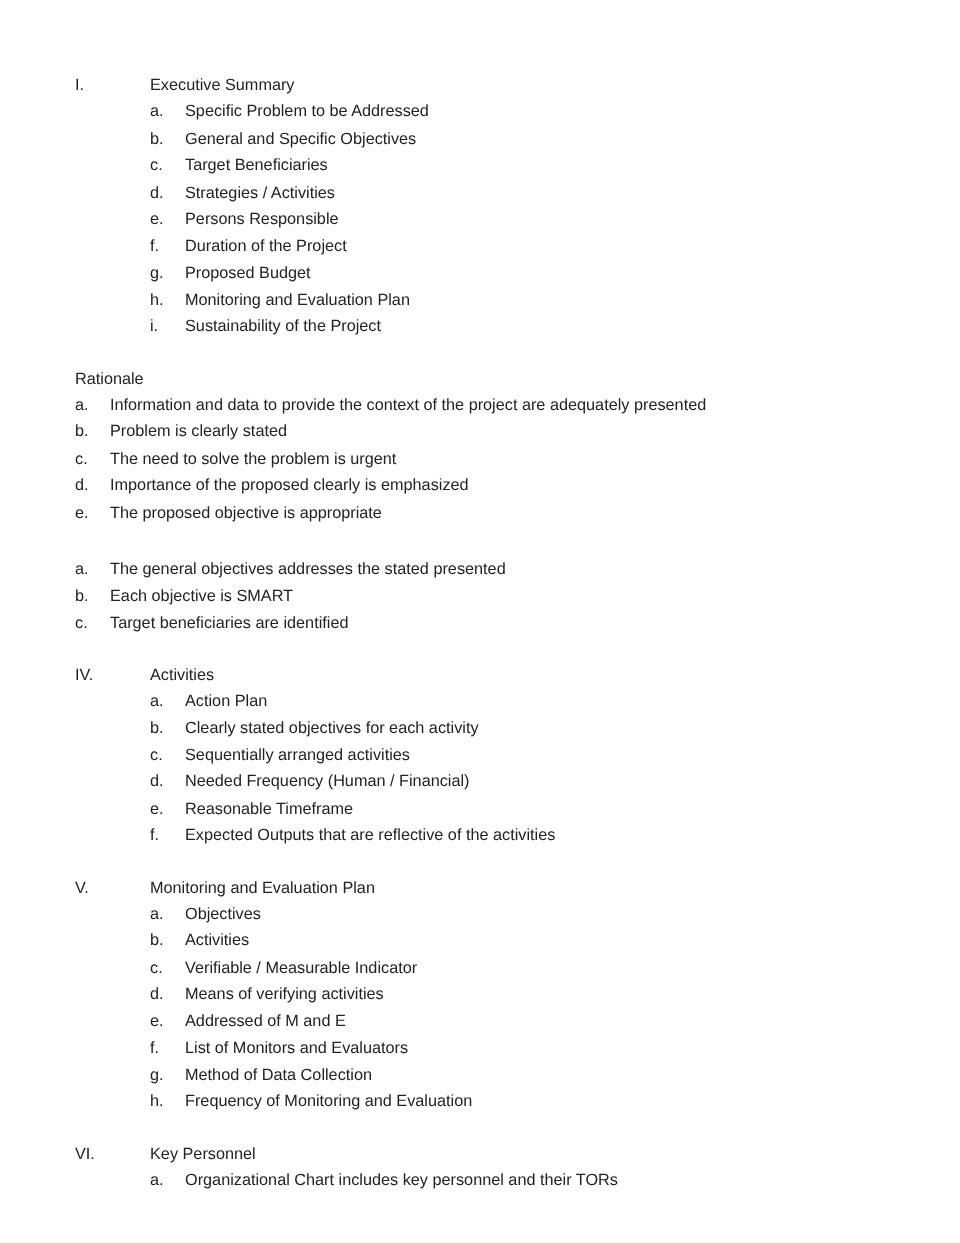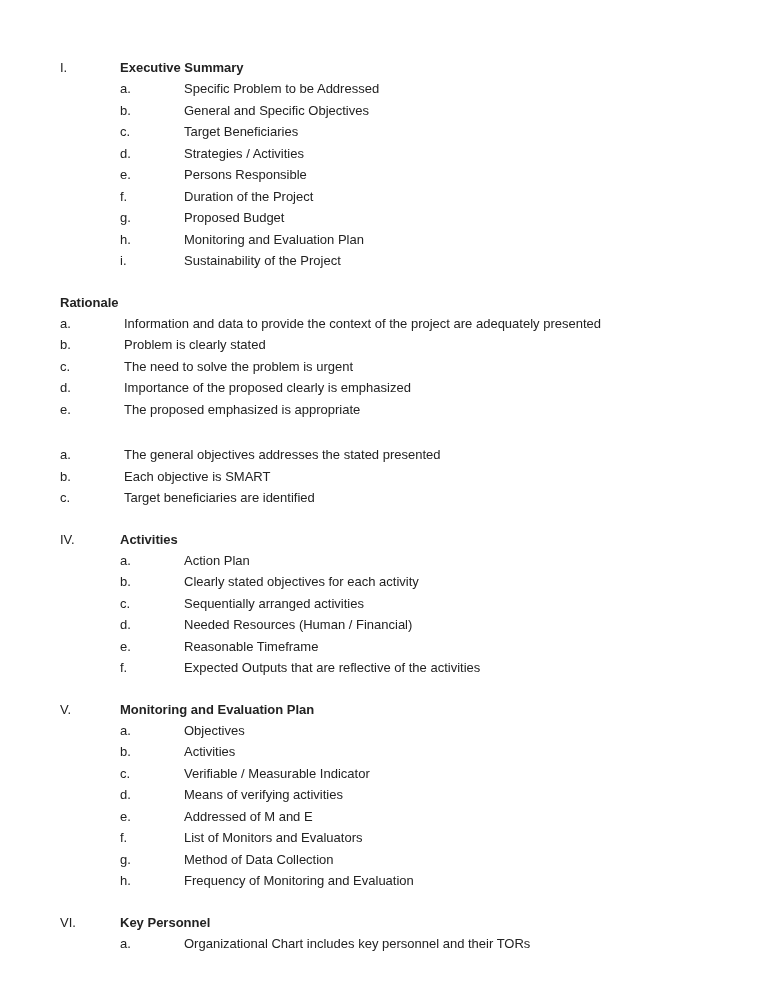--- a/index.html
+++ b/index.html
@@ -31,21 +31,21 @@
       min-width: 60px;
       font-weight: normal;
       flex-shrink: 0;
     }
 
     .section-content {
       flex: 1;
     }
 
     .section-title {
-      font-weight: bold;
+      font-weight: normal;
       margin-bottom: 4px;
     }
 
     .sub-list {
       list-style: none;
       padding: 0;
       margin: 2px 0 0 0;
     }
 
     .sub-list li {
@@ -54,21 +54,20 @@
       line-height: 1.5;
     }
 
     .sub-label {
       min-width: 28px;
       flex-shrink: 0;
     }
 
     .sub-text {
       flex: 1;
-      margin-left: 36px;
     }
   </style>
 </head>
 <body>
 
 <div class="outline-container">
 <div class="section">
       <span class="section-number">I.</span>
       <div class="section-content">
         <div class="section-title">Executive Summary</div>
@@ -127,21 +126,21 @@
           <li>
             <span class="sub-label">c.</span>
             <span class="sub-text">The need to solve the problem is urgent</span>
           </li>
           <li>
             <span class="sub-label">d.</span>
             <span class="sub-text">Importance of the proposed clearly is emphasized</span>
           </li>
           <li>
             <span class="sub-label">e.</span>
-            <span class="sub-text">The proposed emphasized is appropriate</span>
+            <span class="sub-text">The proposed objective is appropriate</span>
           </li>
         </ul>
       </div>
     </div>
     <div class="section">
       <div class="section-content">
         <ul class="sub-list">
           <li>
             <span class="sub-label">a.</span>
             <span class="sub-text">The general objectives addresses the stated presented</span>
@@ -169,21 +168,21 @@
           <li>
             <span class="sub-label">b.</span>
             <span class="sub-text">Clearly stated objectives for each activity</span>
           </li>
           <li>
             <span class="sub-label">c.</span>
             <span class="sub-text">Sequentially arranged activities</span>
           </li>
           <li>
             <span class="sub-label">d.</span>
-            <span class="sub-text">Needed Resources (Human / Financial)</span>
+            <span class="sub-text">Needed Frequency (Human / Financial)</span>
           </li>
           <li>
             <span class="sub-label">e.</span>
             <span class="sub-text">Reasonable Timeframe</span>
           </li>
           <li>
             <span class="sub-label">f.</span>
             <span class="sub-text">Expected Outputs that are reflective of the activities</span>
           </li>
         </ul>

